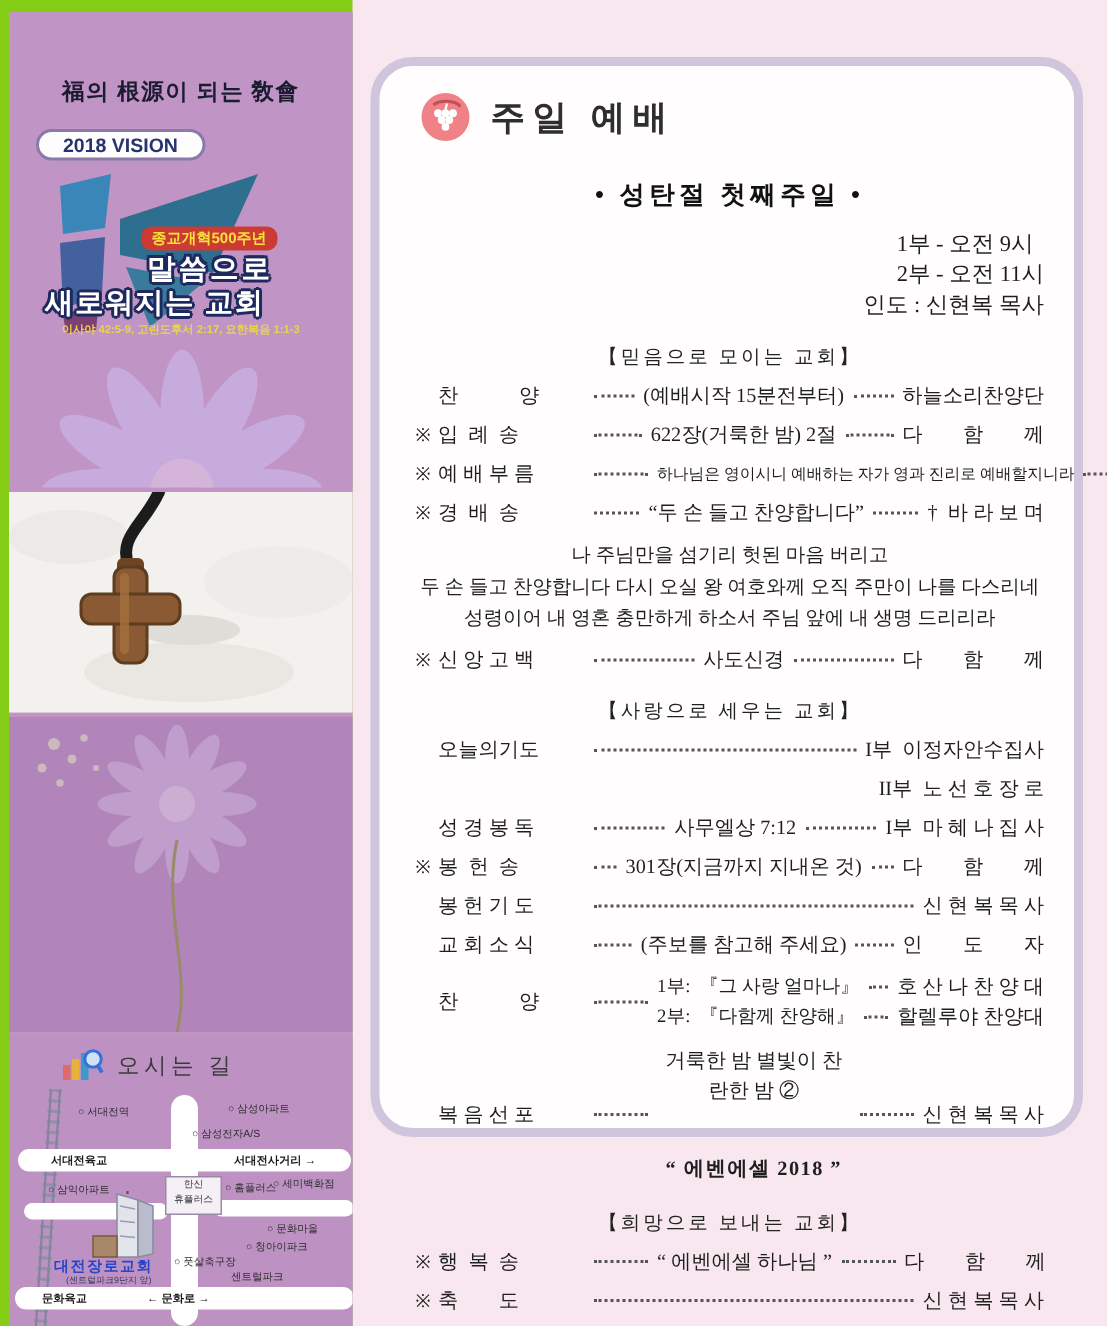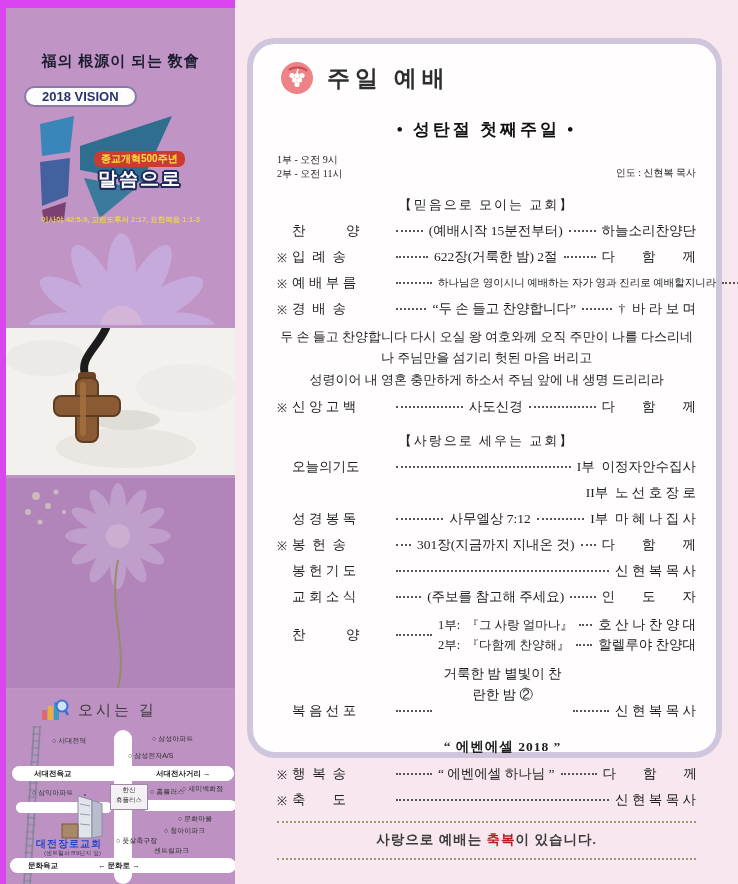--- a/index.html
+++ b/index.html
@@ -2,21 +2,21 @@
 <html><head>
 <meta charset="utf-8">
 <style>
   html,body { margin:0; padding:0; }
   body {
     width:738px; height:884px; position:relative; overflow:hidden;
     background:#f8e7ee;
     font-family:"Liberation Serif", serif;
   }
   
-  .sidebar { position:absolute; left:0; top:0; width:235px; height:884px; background:#d946ef; }
+  .sidebar { position:absolute; left:0; top:0; width:235px; height:884px; background:#84cc16; }
   .sidebar-inner { position:absolute; left:6px; top:8px; width:229px; height:876px; background:#c095c5; }
   .block { position:absolute; left:0; width:229px; overflow:hidden; }
   .top-block { top:0; height:317px; background:#c095c5; }
   .motto { position:absolute; top:44px; left:0; width:100%; text-align:center;
            font-family:"Liberation Serif", serif; font-weight:bold; font-size:15px; color:#1c1c30; letter-spacing:1px; }
   .vision-badge { position:absolute; top:78px; left:18px; background:#fdfdfd; border:2px solid #8a7aa8;
            border-radius:13px; padding:1px 16px; font-family:"Liberation Sans", sans-serif;
            font-weight:bold; font-size:13px; color:#27336e; }
   .logo-svg { position:absolute; left:16px; top:104px; }
   .anniv { position:absolute; left:88px; top:143px; background:#cc3a34; color:#f7e03a;
@@ -42,21 +42,21 @@
            border:1px solid #9a8aa8; font-size:6.5px; color:#333; text-align:center; line-height:1.6; }
   .church-name { position:absolute; left:30px; top:147px; font-size:10px; font-weight:bold; color:#2a46c8; letter-spacing:1px; }
   .church-sub { position:absolute; left:38px; top:159px; font-size:6px; color:#3a3a5a; }
   
   .card { position:absolute; left:247px; top:38px; width:475px; height:720px; box-sizing:border-box;
           background:#fffdfe; border:6px solid #cfc5dc; border-radius:28px; padding:16px 20px 10px 24px;
           color:#1e1e1e; }
   .card-header { display:flex; align-items:center; gap:12px; margin-left:2px; }
   .card-title { font-size:23px; letter-spacing:5px; color:#2e2e2e; font-weight:600; }
   .subtitle { text-align:center; font-weight:bold; font-size:17px; letter-spacing:3px; margin-top:22px; color:#111; }
-  .times-row { display:flex; justify-content:space-between; align-items:flex-end; margin-top:12px; font-size:10px; }
+  .times-row { display:flex; justify-content:space-between; align-items:flex-end; margin-top:12px; font-size:15px;flex-direction:column; }
   .times div { line-height:1.35; }
   .section-head { text-align:center; font-size:13px; letter-spacing:2px; margin:16px 0 4px 0; color:#222; }
   .o-row { display:flex; align-items:center; margin:8px 0; font-size:13.5px; }
   .o-mark { width:15px; font-size:12px; flex:0 0 15px; }
   .o-label { width:98px; flex:0 0 98px; white-space:pre; }
   .o-dots { flex:1 1 0; height:0; border-bottom:2px dotted #555; margin:0 6px; min-width:10px; }
   .o-dots.fixed { flex:0 0 36px; }
   .o-spacer { flex:1 1 0; }
   .o-center { white-space:pre; text-align:center; }
   .o-center.sm { font-size:10.5px; }
@@ -84,20 +84,21 @@
       <div class="vision-badge">2018 VISION</div>
       <svg class="logo-svg" width="190" height="112" viewBox="0 0 190 112">
         <polygon points="18,12 52,4 48,40 20,44" fill="#3a86b8"></polygon>
         <polygon points="18,50 48,46 46,84 20,94" fill="#44619f"></polygon>
         <polygon points="20,98 44,90 42,108 22,110" fill="#7d4073"></polygon>
         <polygon points="58,34 150,4 120,70 58,58" fill="#2e6e8e"></polygon>
         <polygon points="62,66 114,76 78,106" fill="#3a7a9a"></polygon>
       </svg>
       <div class="anniv">종교개혁500주년</div>
       <div class="slogan slogan1">말씀으로</div>
+      <div class="slogan slogan2">새로워지는 교회</div>
       <div class="scripture-line">이사야 42:5-9, 고린도후서 2:17, 요한복음 1:1-3</div>
       <svg class="flower-top" width="195" height="100" viewBox="0 0 120 62">
         <g fill="#c8addf" opacity="0.9">
           <ellipse cx="60" cy="28" rx="9" ry="26" transform="rotate(0 60 60)"></ellipse>
           <ellipse cx="60" cy="28" rx="9" ry="26" transform="rotate(30 60 60)"></ellipse>
           <ellipse cx="60" cy="28" rx="9" ry="26" transform="rotate(60 60 60)"></ellipse>
           <ellipse cx="60" cy="28" rx="9" ry="26" transform="rotate(90 60 60)"></ellipse>
           <ellipse cx="60" cy="28" rx="9" ry="26" transform="rotate(120 60 60)"></ellipse>
           <ellipse cx="60" cy="28" rx="9" ry="26" transform="rotate(150 60 60)"></ellipse>
           <ellipse cx="60" cy="28" rx="9" ry="26" transform="rotate(180 60 60)"></ellipse>
@@ -274,22 +275,22 @@
   <div class="o-row">
     <span class="o-mark">※</span>
     <span class="o-label">경  배  송</span>
     <span class="o-dots"></span>
     <span class="o-center">“두 손 들고 찬양합니다”</span>
     <span class="o-dots"></span>
     <span class="o-right">†  바 라 보 며</span>
   </div>
 
   <div class="lyrics">
+    <div>나 주님만을 섬기리 헛된 마음 버리고</div>
     <div>두 손 들고 찬양합니다 다시 오실 왕 여호와께 오직 주만이 나를 다스리네</div>
-    <div>나 주님만을 섬기리 헛된 마음 버리고</div>
     <div>성령이어 내 영혼 충만하게 하소서 주님 앞에 내 생명 드리리라</div>
   </div>
 
   <div class="o-row">
     <span class="o-mark">※</span>
     <span class="o-label">신 앙 고 백</span>
     <span class="o-dots"></span>
     <span class="o-center">사도신경</span>
     <span class="o-dots"></span>
     <span class="o-right">다        함        께</span>
@@ -366,20 +367,21 @@
     <span class="o-label">복 음 선 포</span>
     <span class="o-dots fixed"></span>
     <div class="center-block">
       <div>거룩한 밤 별빛이 찬란한 밤 ②</div>
       <div class="bold">“ 에벤에셀 2018 ”</div>
     </div>
     <span class="o-dots fixed"></span>
     <span class="o-right">신 현 복 목 사</span>
   </div>
 
+  <div class="section-head">【희망으로 보내는 교회】</div>
 
   <div class="o-row">
     <span class="o-mark">※</span>
     <span class="o-label">행  복  송</span>
     <span class="o-dots fixed"></span>
     <span class="o-center" style="flex:1; text-align:right;">“ 에벤에셀 하나님 ”</span>
     <span class="o-dots fixed"></span>
     <span class="o-right">다        함        께</span>
   </div>
 

